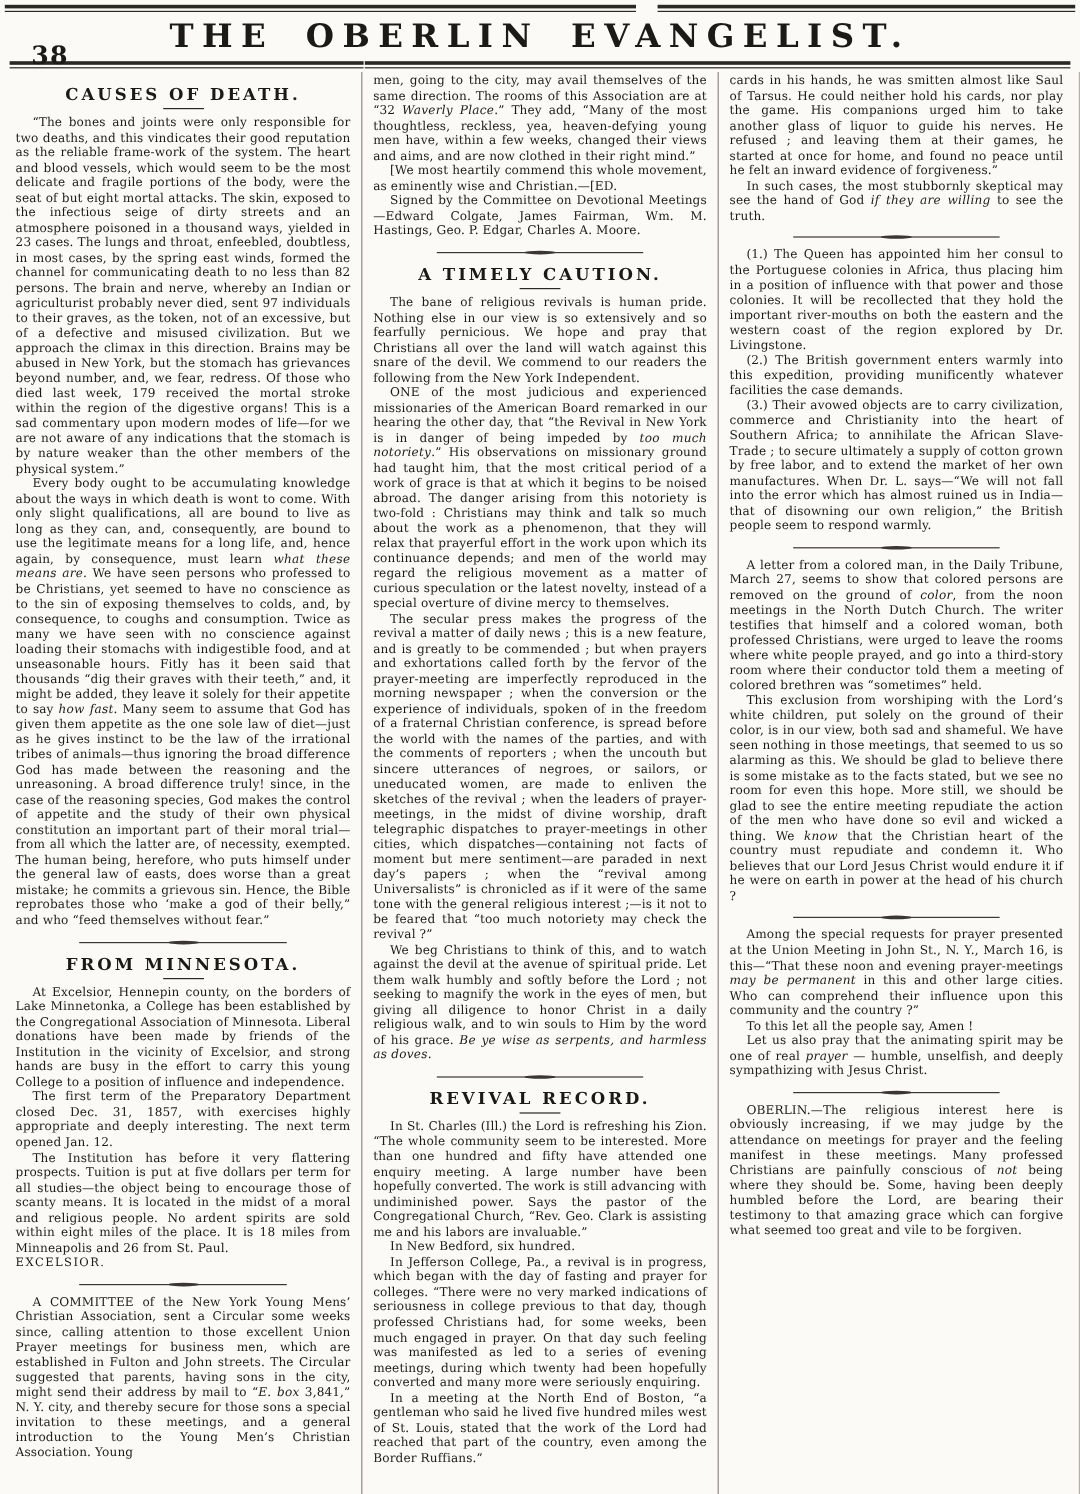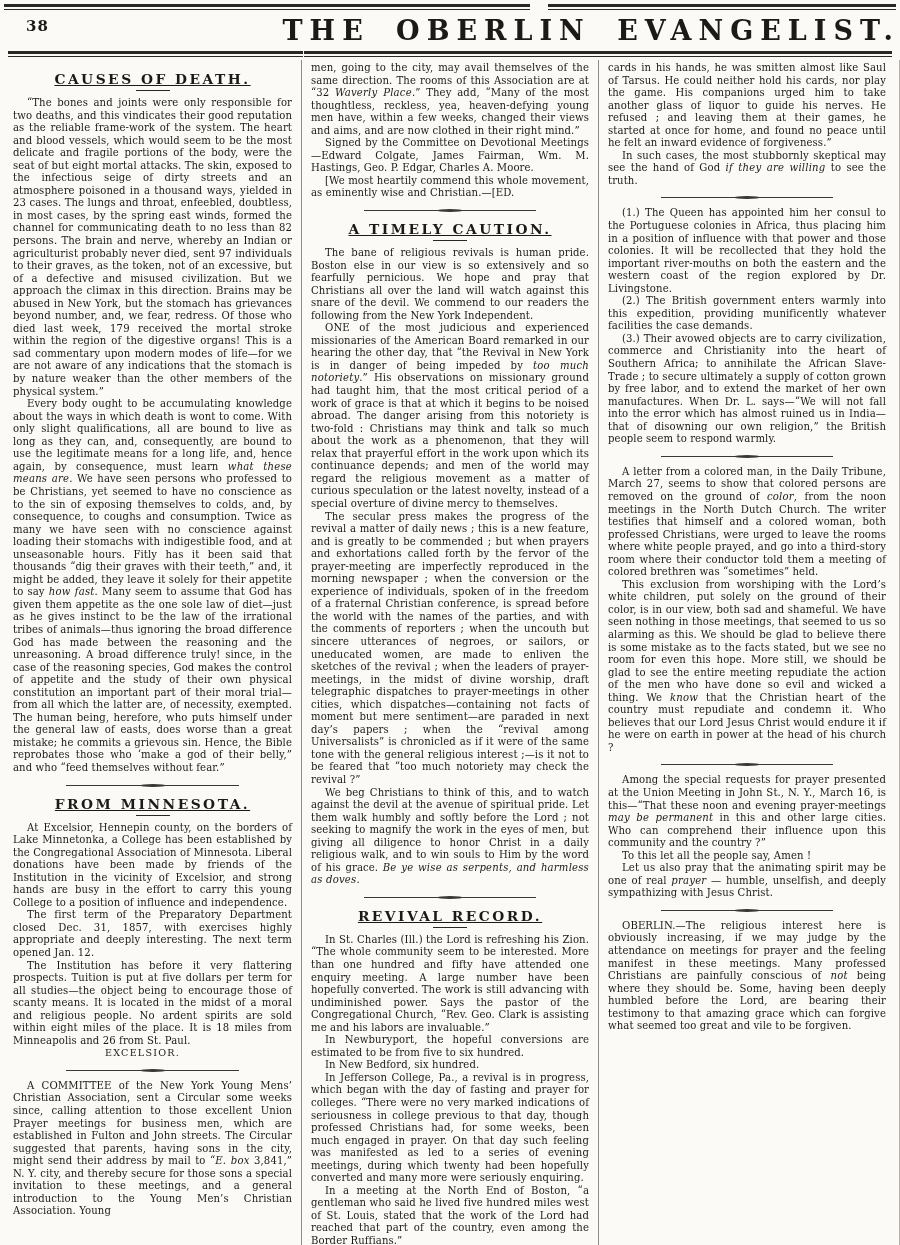--- a/index.html
+++ b/index.html
@@ -25,25 +25,25 @@
   .rule-top-right { width: 39%; }
   .rule-mid-left  { width: 295px; margin-left: 4px; }
   .rule-mid-right { width: 588px; margin-right: 4px; }
 
   .masthead {
     position: relative;
     height: 38px;
     margin-top: 3px;
   }
   .page-number {
-    position: absolute; left: 26px; top: 4px;
-    font-size: 15px; font-weight: bold; letter-spacing: 1px;
+    position: absolute; left: 26px; top: 20px;
+    font-size: 21px; font-weight: bold; letter-spacing: 1px;
   }
   .masthead-title {
-    text-align: right;
+    text-align: center;
     font-size: 27px; font-weight: bold;
     letter-spacing: 7px;
     word-spacing: 10px;
     padding-top: 2px;
     white-space: nowrap;
   }
 
   .content {
     display: flex;
     align-items: stretch;
@@ -66,21 +66,20 @@
   .para { margin: 0; text-indent: 14px; }
   .para-cont { margin: 0; text-indent: 0; }
   .article-heading {
     text-align: center;
     font-weight: bold;
     font-size: 13.8px;
     letter-spacing: 2.5px;
     text-indent: 0;
     margin: 9px 0 1px 0;
     line-height: 16px;
-    text-decoration: underline;
   }
   .heading-rule {
     width: 34px; height: 0;
     border-top: 1.4px solid #2a2825;
     margin: 3px auto 6px auto;
   }
   .divider {
     position: relative;
     width: 62%; height: 3px;
     margin: 9px auto 8px auto;
@@ -90,21 +89,21 @@
     border-top: 1px solid #3a3732;
   }
   .divider::after {
     content: ""; position: absolute; left: 50%; top: 0;
     width: 26px; height: 3px; margin-left: -13px;
     background: #3a3732;
     border-radius: 50%;
   }
   .signature {
     margin: 0; text-indent: 0;
-    text-align: center;
+    text-align: left;
     padding-right: 20px;
     letter-spacing: 1.2px;
     font-size: 9.6px;
   }
   i { letter-spacing: 0.2px; }
 </style>
 </head>
 <body>
 
 <div class="page">
@@ -135,34 +134,33 @@
         <div class="heading-rule"></div>
         <p class="para">At Excelsior, Hennepin county, on the borders of Lake Minnetonka, a College has been established by the Congregational Association of Minnesota.  Liberal donations have been made by friends of the Institution in the vicinity of Excelsior, and strong hands are busy in the effort to carry this young College to a position of influence and independence.</p>
         <p class="para">The first term of the Preparatory Department closed Dec. 31, 1857, with exercises highly appropriate and deeply interesting.  The next term opened Jan. 12.</p>
         <p class="para">The Institution has before it very flattering prospects. Tuition is put at five dollars per term for all studies—the object being to encourage those of scanty means.  It is located in the midst of a moral and religious people.  No ardent spirits are sold within eight miles of the place.  It is 18 miles from Minneapolis and 26 from St. Paul.</p>
         <p class="signature">EXCELSIOR.</p>
         <div class="divider"></div>
         <p class="para">A COMMITTEE of the New York Young Mens’ Christian Association, sent a Circular some weeks since, calling attention to those excellent Union Prayer meetings for business men, which are established in Fulton and John streets.  The Circular suggested that parents, having sons in the city, might send their address by mail to “<i>E. box</i> 3,841,” N. Y. city, and thereby secure for those sons a special invitation to these meetings, and a general introduction to the Young Men’s Christian Association.  Young</p>
       </div>
     <div class="column" id="col-1">
         <p class="para-cont">men, going to the city, may avail themselves of the same direction.  The rooms of this Association are at “32 <i>Waverly Place</i>.”  They add, “Many of the most thoughtless, reckless, yea, heaven-defying young men have, within a few weeks, changed their views and aims, and are now clothed in their right mind.”</p>
+        <p class="para">[We most heartily commend this whole movement, as eminently wise and Christian.—[ED.</p>
         <p class="para">Signed by the Committee on Devotional Meetings—Edward Colgate, James Fairman, Wm. M. Hastings, Geo. P. Edgar, Charles A. Moore.</p>
-        <p class="para">[We most heartily commend this whole movement, as eminently wise and Christian.—[ED.</p>
         <div class="divider"></div>
         <p class="article-heading">A TIMELY CAUTION.</p>
         <div class="heading-rule"></div>
-        <p class="para">The bane of religious revivals is human pride.  Boston else in our view is so extensively and so fearfully pernicious.  We hope and pray that Christians all over the land will watch against this snare of the devil.  We commend to our readers the following from the New York Independent.</p>
+        <p class="para">The bane of religious revivals is human pride.  Nothing else in our view is so extensively and so fearfully pernicious.  We hope and pray that Christians all over the land will watch against this snare of the devil.  We commend to our readers the following from the New York Independent.</p>
         <p class="para">ONE of the most judicious and experienced missionaries of the American Board remarked in our hearing the other day, that “the Revival in New York is in danger of being impeded by <i>too much notoriety</i>.”  His observations on missionary ground had taught him, that the most critical period of a work of grace is that at which it begins to be noised abroad.  The danger arising from this notoriety is two-fold : Christians may think and talk so much about the work as a phenomenon, that they will relax that prayerful effort in the work upon which its continuance depends; and men of the world may regard the religious movement as a matter of curious speculation or the latest novelty, instead of a special overture of divine mercy to themselves.</p>
         <p class="para">The secular press makes the progress of the revival a matter of daily news ; this is a new feature, and is greatly to be commended ; but when prayers and exhortations called forth by the fervor of the prayer-meeting are imperfectly reproduced in the morning newspaper ; when the conversion or the experience of individuals, spoken of in the freedom of a fraternal Christian conference, is spread before the world with the names of the parties, and with the comments of reporters ; when the uncouth but sincere utterances of negroes, or sailors, or uneducated women, are made to enliven the sketches of the revival ; when the leaders of prayer-meetings, in the midst of divine worship, draft telegraphic dispatches to prayer-meetings in other cities, which dispatches—containing not facts of moment but mere sentiment—are paraded in next day’s papers ; when the “revival among Universalists” is chronicled as if it were of the same tone with the general religious interest ;—is it not to be feared that “too much notoriety may check the revival ?”</p>
         <p class="para">We beg Christians to think of this, and to watch against the devil at the avenue of spiritual pride.  Let them walk humbly and softly before the Lord ; not seeking to magnify the work in the eyes of men, but giving all diligence to honor Christ in a daily religious walk, and to win souls to Him by the word of his grace.  <i>Be ye wise as serpents, and harmless as doves.</i></p>
         <div class="divider"></div>
         <p class="article-heading">REVIVAL RECORD.</p>
         <div class="heading-rule"></div>
         <p class="para">In St. Charles (Ill.) the Lord is refreshing his Zion. “The whole community seem to be interested.  More than one hundred and fifty have attended one enquiry meeting.  A large number have been hopefully converted. The work is still advancing with undiminished power. Says the pastor of the Congregational Church, “Rev. Geo. Clark is assisting me and his labors are invaluable.”</p>
-        <p class="para">In Newburyport, the hopeful conversions are estimated to be from five to six hundred.</p>
         <p class="para">In New Bedford, six hundred.</p>
         <p class="para">In Jefferson College, Pa., a revival is in progress, which began with the day of fasting and prayer for colleges. “There were no very marked indications of seriousness in college previous to that day, though professed Christians had, for some weeks, been much engaged in prayer.  On that day such feeling was manifested as led to a series of evening meetings, during which twenty had been hopefully converted and many more were seriously enquiring.</p>
         <p class="para">In a meeting at the North End of Boston, “a gentleman who said he lived five hundred miles west of St. Louis, stated that the work of the Lord had reached that part of the country, even among the Border Ruffians.”</p>
       </div>
     <div class="column" id="col-2">
         <p class="para-cont">cards in his hands, he was smitten almost like Saul of Tarsus.  He could neither hold his cards, nor play the game.  His companions urged him to take another glass of liquor to guide his nerves.  He refused ;  and leaving them at their games, he started at once for home, and found no peace until he felt an inward evidence of forgiveness.”</p>
         <p class="para">In such cases, the most stubbornly skeptical may see the hand of God <i>if they are willing</i> to see the truth.</p>
         <div class="divider"></div>
         <p class="para">(1.)  The Queen has appointed him her consul to the Portuguese colonies in Africa, thus placing him in a position of influence with that power and those colonies.  It will be recollected that they hold the important river-mouths on both the eastern and the western coast of the region explored by Dr. Livingstone.</p>
         <p class="para">(2.)  The British government enters warmly into this expedition, providing munificently whatever facilities the case demands.</p>

